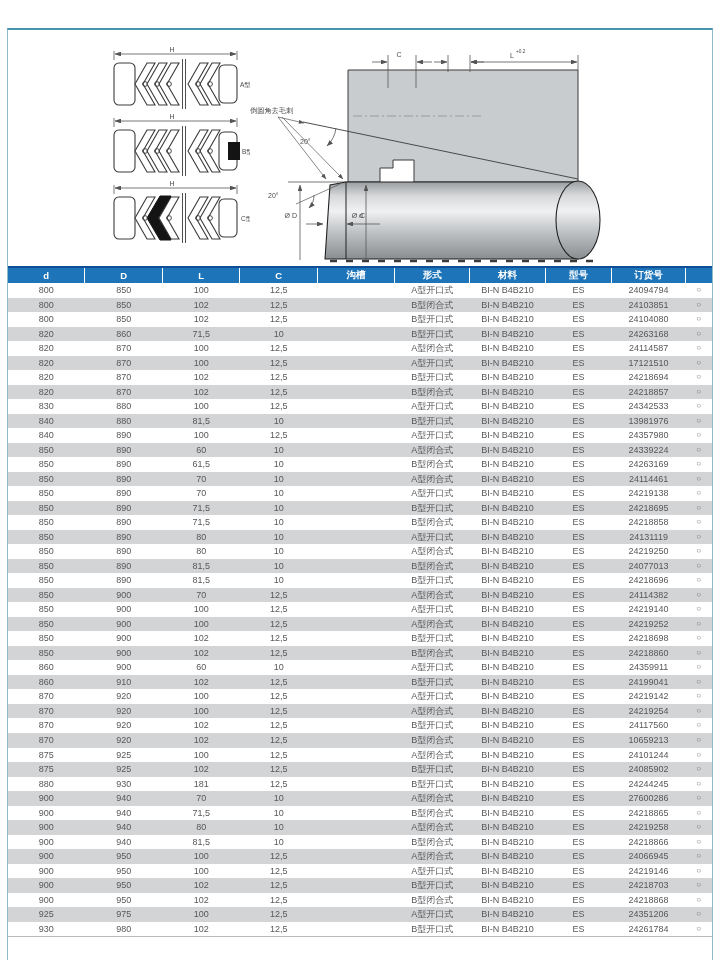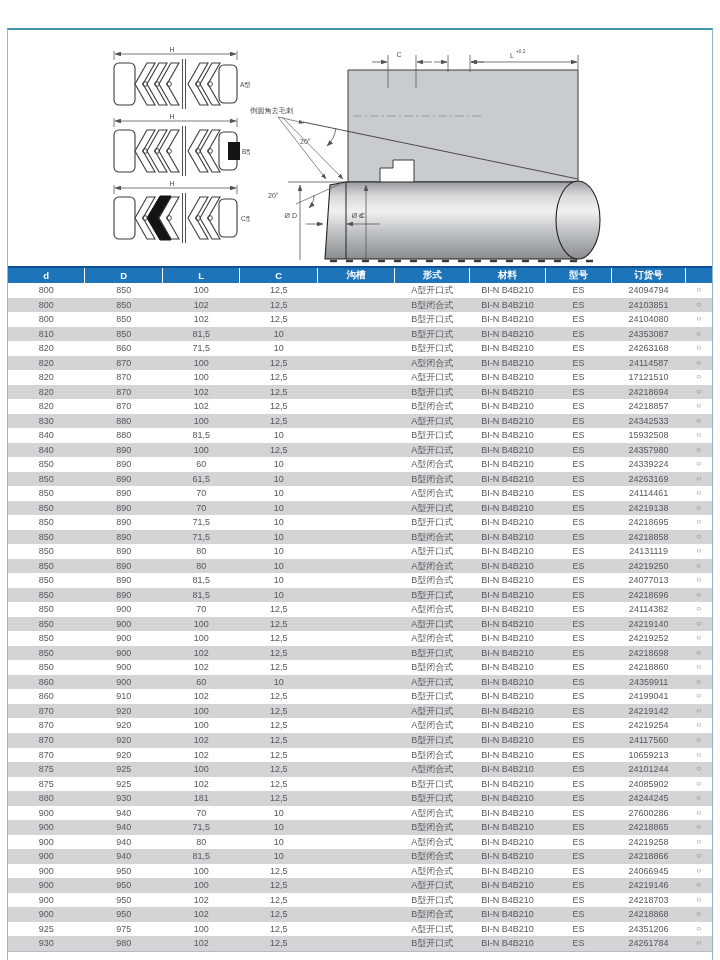--- a/index.html
+++ b/index.html
@@ -267,32 +267,20 @@
           <td>102</td>
           <td>12,5</td>
           <td></td>
           <td>B型开口式</td>
           <td>BI-N B4B210</td>
           <td>ES</td>
           <td>24104080</td>
           <td class="avail">○</td>
         </tr>
         <tr>
-          <td>810</td>
-          <td>850</td>
-          <td>81,5</td>
-          <td>10</td>
-          <td></td>
-          <td>B型开口式</td>
-          <td>BI-N B4B210</td>
-          <td>ES</td>
-          <td>24353087</td>
-          <td class="avail">○</td>
-        </tr>
-        <tr>
           <td>820</td>
           <td>860</td>
           <td>71,5</td>
           <td>10</td>
           <td></td>
           <td>B型开口式</td>
           <td>BI-N B4B210</td>
           <td>ES</td>
           <td>24263168</td>
           <td class="avail">○</td>
@@ -359,21 +347,21 @@
         </tr>
         <tr>
           <td>840</td>
           <td>880</td>
           <td>81,5</td>
           <td>10</td>
           <td></td>
           <td>B型开口式</td>
           <td>BI-N B4B210</td>
           <td>ES</td>
-          <td>15932508</td>
+          <td>13981976</td>
           <td class="avail">○</td>
         </tr>
         <tr>
           <td>840</td>
           <td>890</td>
           <td>100</td>
           <td>12,5</td>
           <td></td>
           <td>A型开口式</td>
           <td>BI-N B4B210</td>

